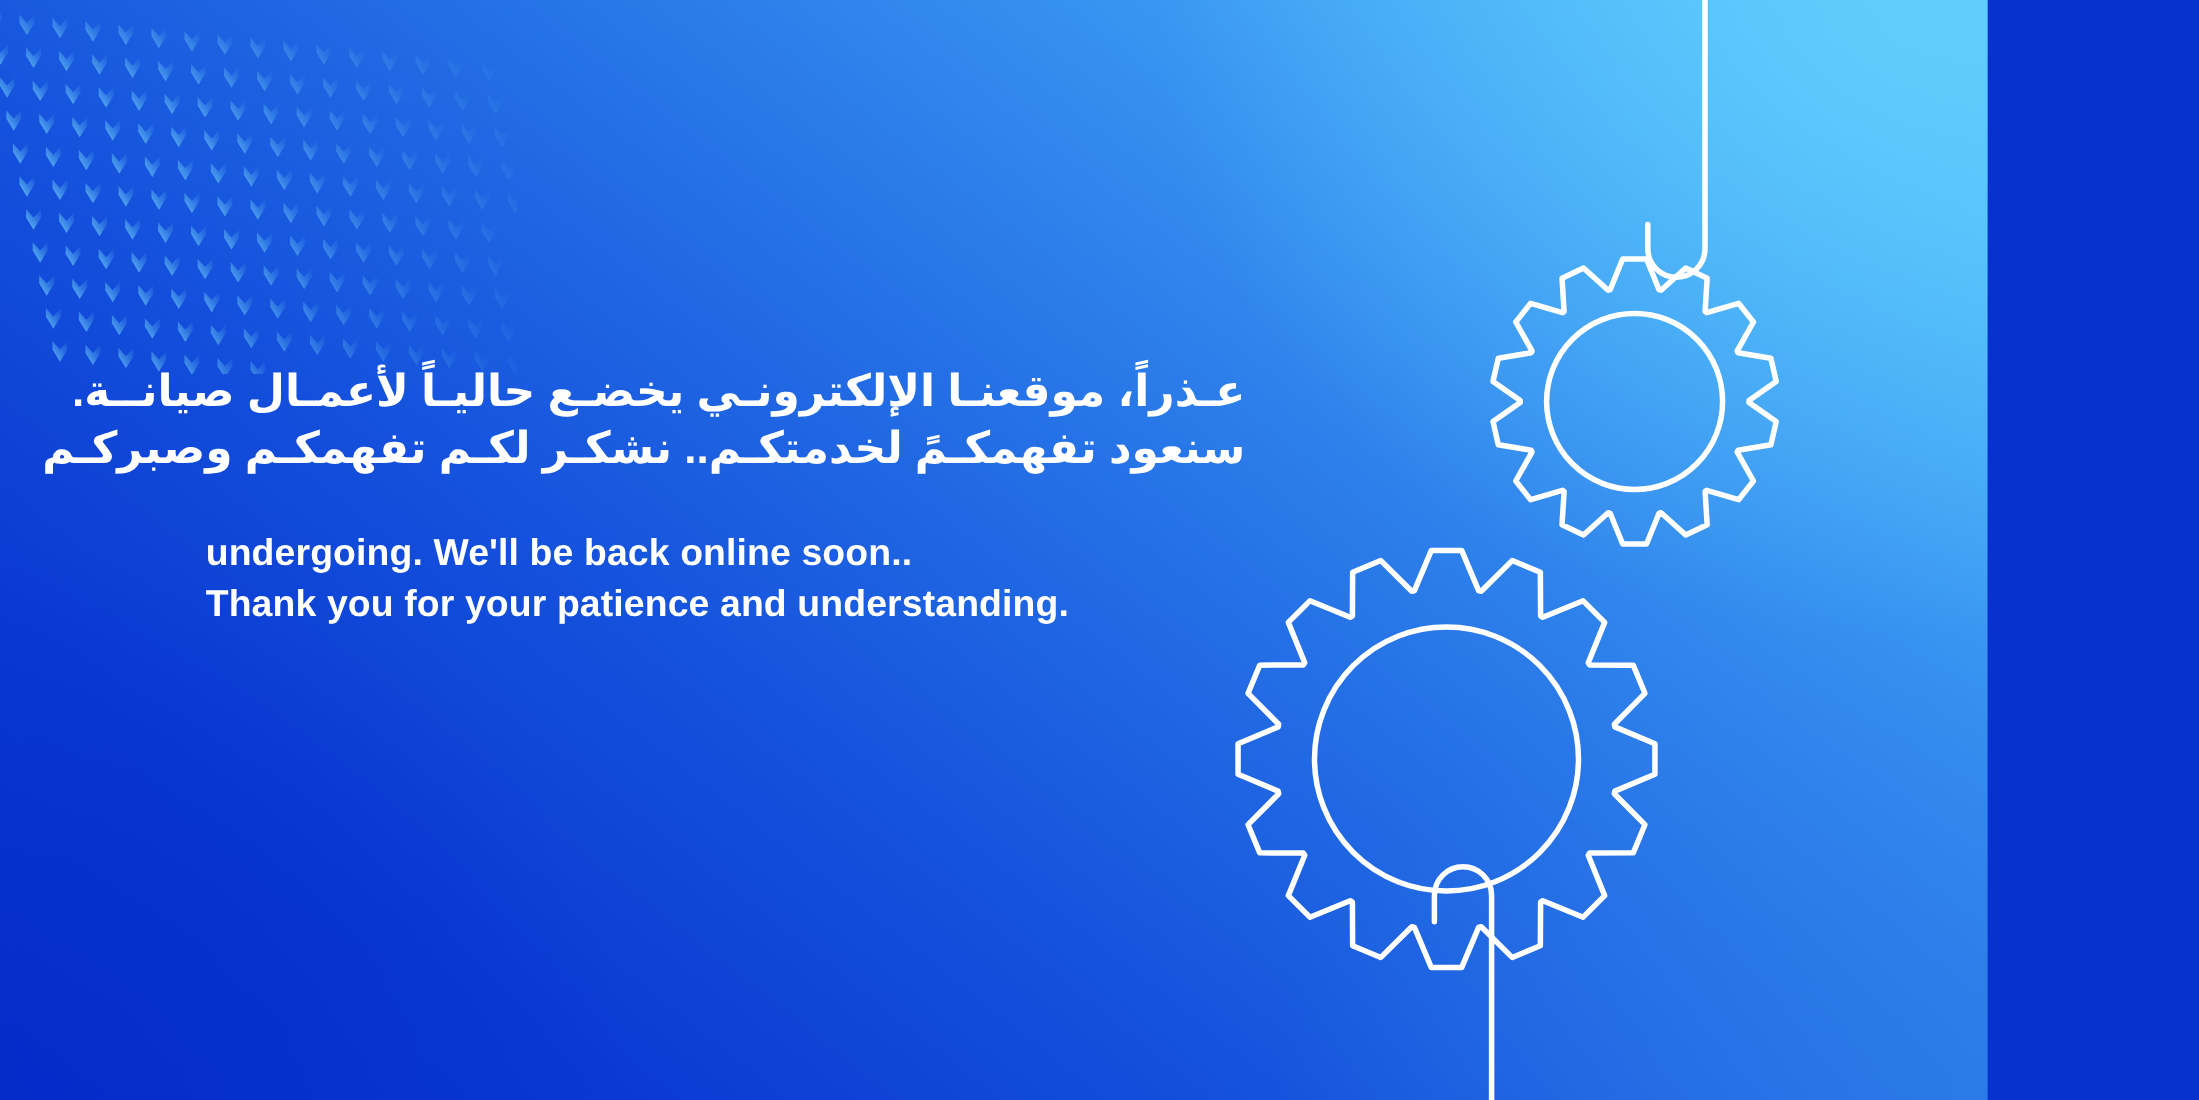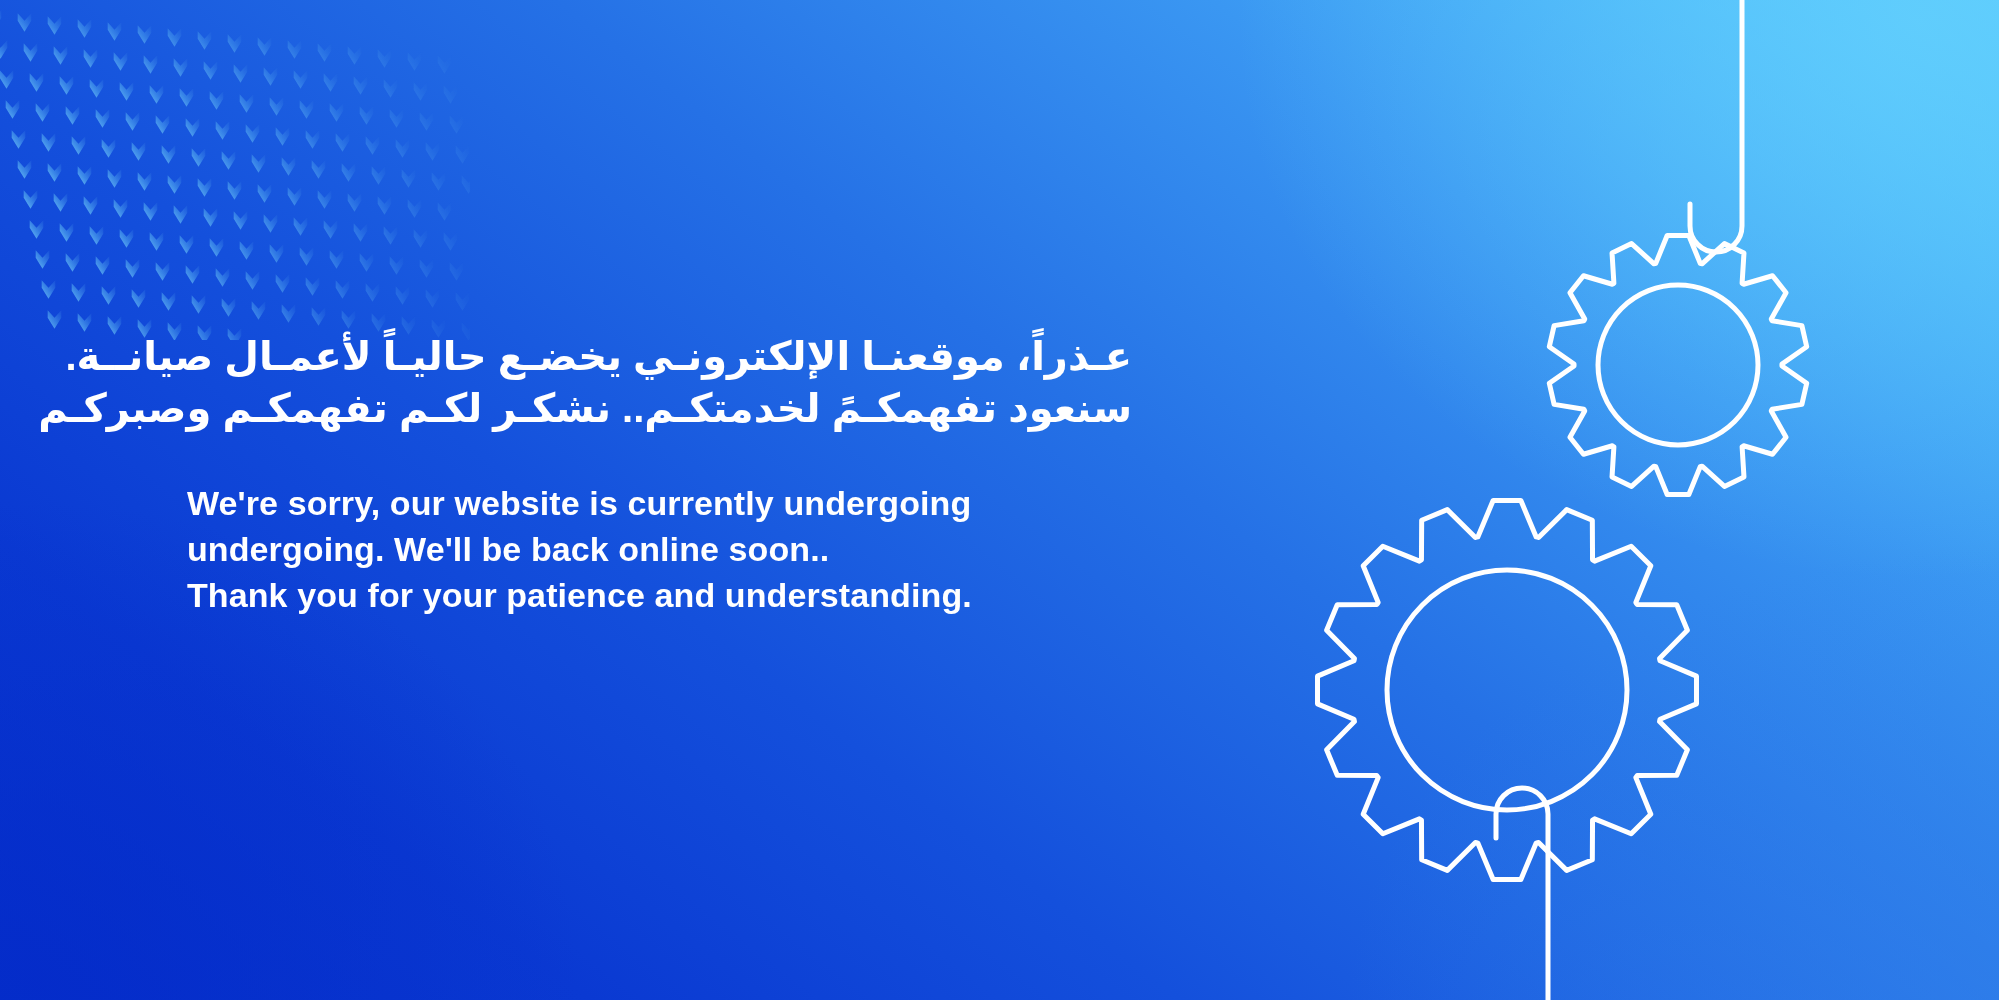--- a/index.html
+++ b/index.html
@@ -3,21 +3,21 @@
 <meta charset="utf-8">
 <title>Website Maintenance</title>
 <style>
   html, body {
     margin: 0;
     padding: 0;
     background: #0732CE;
   }
   #page {
     position: relative;
-    width: 1999px;
+    width: 1807px;
     height: 1000px;
     overflow: hidden;
     font-family: "Liberation Sans", "DejaVu Sans", sans-serif;
     background: #0b37cf;
   }
   
   #bg-gradient {
     position: absolute;
     inset: 0;
     background:
@@ -308,20 +308,19 @@
   </div>
 
   <div id="message-block">
 
     <div class="arabic-block" lang="ar" dir="rtl">
       <span class="arabic-line">عـذراً، موقعنـا الإلكترونـي يخضـع حاليـاً لأعمـال صيانــة.</span>
       <span class="arabic-line">سنعود تفهمكـمً لخدمتكـم.. نشكـر لكـم تفهمكـم وصبركـم</span>
     </div>
 
     <div class="english-block" lang="en" dir="ltr">
-      <span class="english-line">We're sorry, our website is currently undergoing</span>
       <span class="english-line">undergoing. We'll be back online soon..</span>
       <span class="english-line">Thank you for your patience and understanding.</span>
     </div>
 
   </div>
 
 </div>
 
 </body></html>

